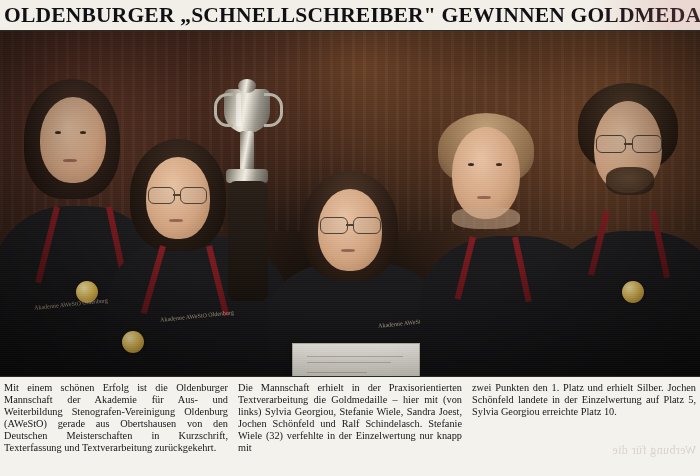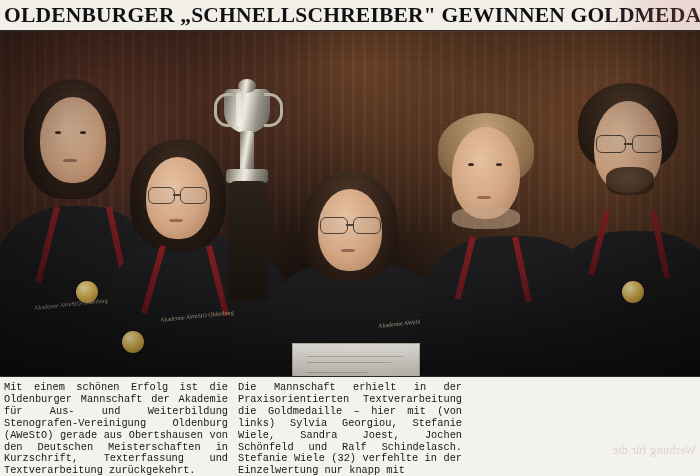--- a/index.html
+++ b/index.html
@@ -209,21 +209,21 @@
   }
   .cols {
     position: absolute;
     top: 4px; left: 4px;
     width: 692px;
     display: flex;
     gap: 10px;
   }
   .col {
     width: 224px;
-    font-family: Liberation Mono, monospace;
+    font-family: Liberation Serif, serif;
     font-size: 10.3px;
     line-height: 11.9px;
     color: #17161a;
     text-align: justify;
     hyphens: none;
   }
   .col p { margin: 0; }
   .info {
     margin-top: 3px;
     font-size: 10.3px;
@@ -354,17 +354,18 @@
   <div class="caption">
     <div class="bleed">Werbung für die</div>
     <div class="cols">
       <div class="col">
         <p>Mit einem schönen Erfolg ist die Oldenburger Mannschaft der Akademie für Aus- und Weiterbildung Stenografen-Vereinigung Oldenburg (AWeStO) gerade aus Obertshausen von den Deutschen Meisterschaften in Kurzschrift, Texterfassung und Textverarbeitung zurückgekehrt.</p>
       </div>
       <div class="col">
         <p>Die Mannschaft erhielt in der Praxisorientierten Textverarbeitung die Goldmedaille – hier mit (von links) Sylvia Georgiou, Stefanie Wiele, Sandra Joest, Jochen Schönfeld und Ralf Schindelasch. Stefanie Wiele (32) verfehlte in der Einzelwertung nur knapp mit</p>
       </div>
       <div class="col">
+        <p>zwei Punkten den 1. Platz und erhielt Silber. Jochen Schönfeld landete in der Einzelwertung auf Platz 5, Sylvia Georgiou erreichte Platz 10.</p>
       </div>
     </div>
   </div>
 
 </div>
 
 </body></html>

